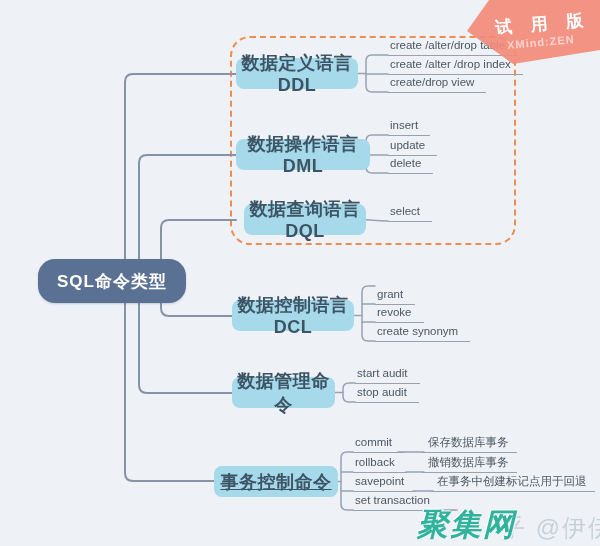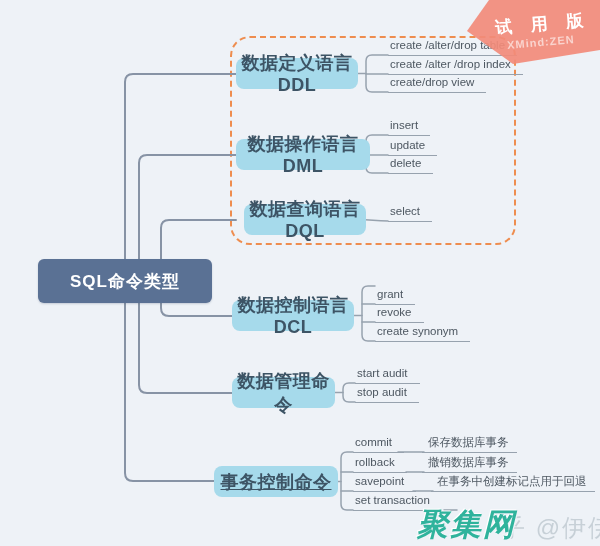--- a/index.html
+++ b/index.html
@@ -13,22 +13,22 @@
   
   .group-box{
     position:absolute;left:230px;top:36px;width:282px;height:205px;
     border:2px dashed #ee8d4f;border-radius:20px;z-index:1;
   }
 
   svg.links{position:absolute;left:0;top:0;z-index:2;}
 
   
   .root{
-    position:absolute;left:38px;top:259px;width:174px;height:44px;
-    background:#5a7194;border-radius:6px;color:#ffffff;
+    position:absolute;left:38px;top:259px;width:148px;height:44px;
+    background:#5a7194;border-radius:17px;color:#ffffff;
     font-size:17px;font-weight:bold;letter-spacing:1px;
     display:flex;align-items:center;justify-content:center;
     box-shadow:0 1px 2px rgba(70,90,120,.25);z-index:3;
   }
 
   
   .topic{
     position:absolute;height:31px;background:#a6daeb;border-radius:8px;
     color:#3d5465;font-size:18px;font-weight:bold;letter-spacing:.5px;
     display:flex;align-items:center;justify-content:center;z-index:3;text-align:center;

